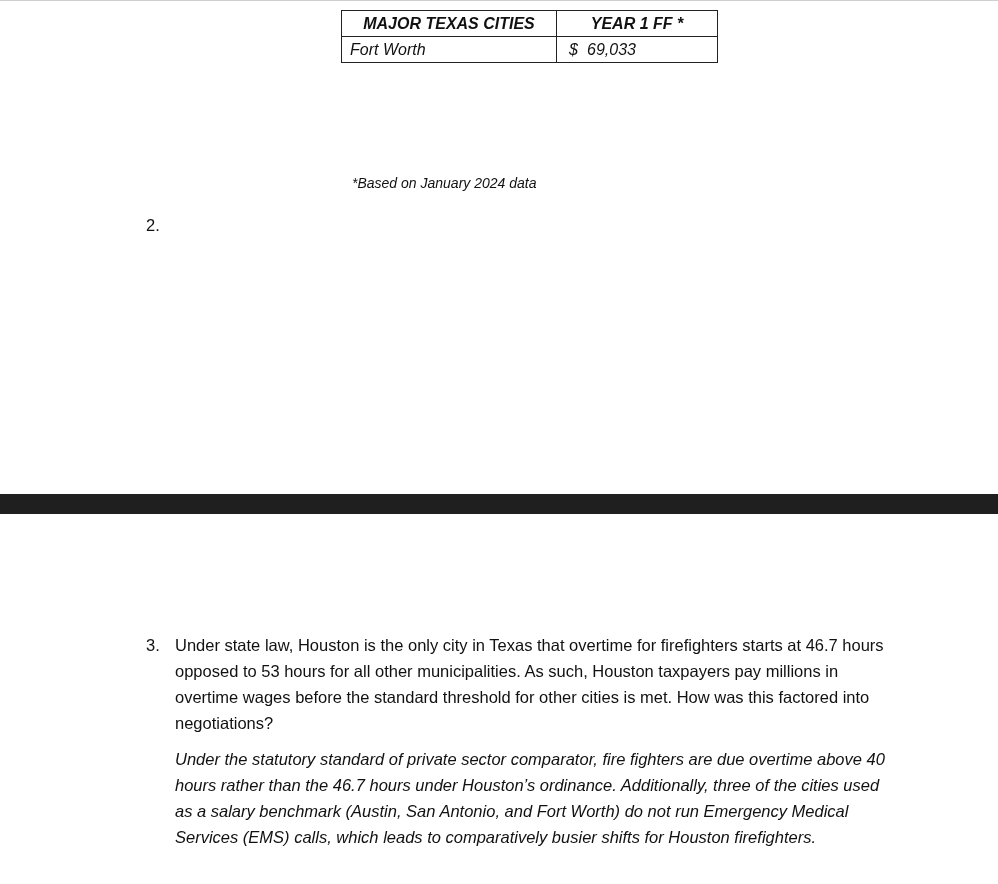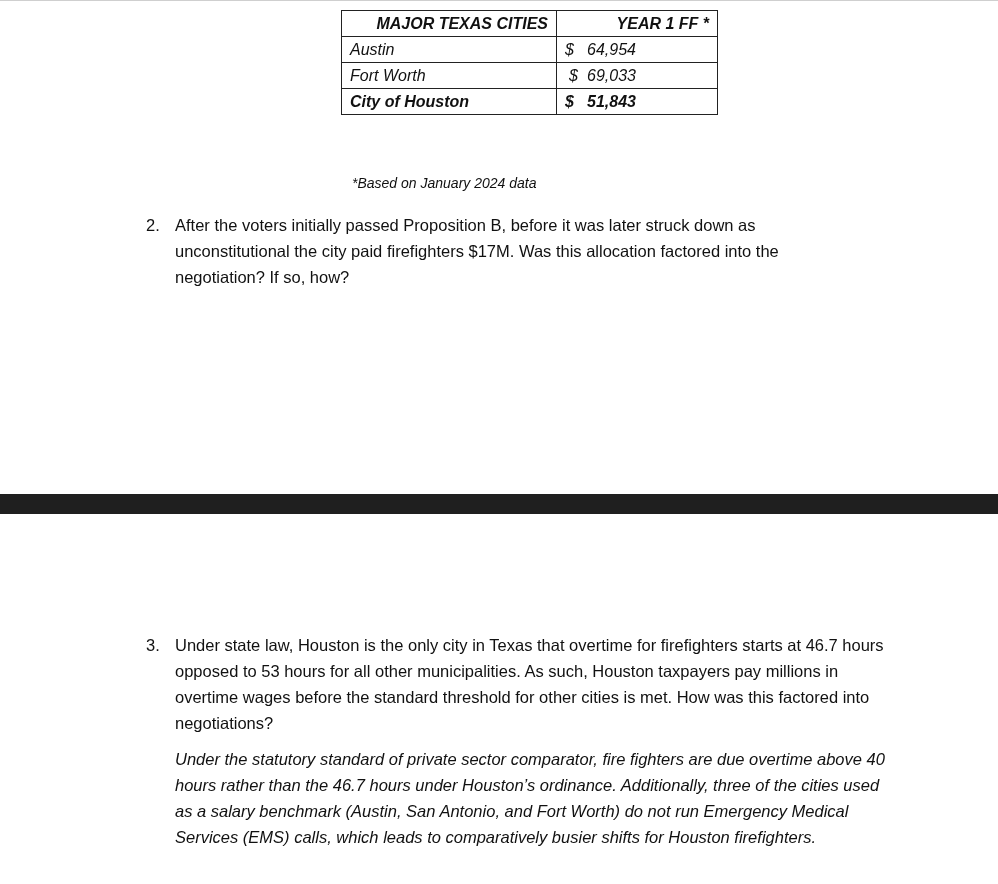--- a/index.html
+++ b/index.html
@@ -46,21 +46,21 @@
     }
     table.cities th, table.cities td {
       border: 1.5px solid #222222;
       height: 25px;
       padding: 0 8px;
       line-height: 25px;
       white-space: nowrap;
     }
     table.cities th {
       font-weight: bold;
-      text-align: right;
+      text-align: center;
       font-size: 16px;
     }
     table.cities th.col-city { width: 198px; }
     table.cities th.col-ff { width: 144px; }
     table.cities td.val { padding-left: 8px; }
     table.cities td.val .cur { display: inline-block; width: 22px; }
     table.cities tr.bold td { font-weight: bold; }
 
     .footnote {
       position: absolute;
@@ -101,39 +101,30 @@
 <div class="page page-1">
   <table class="cities">
     <thead>
       <tr>
         <th class="col-city">MAJOR TEXAS CITIES</th>
         <th class="col-ff">YEAR 1 FF *</th>
       </tr>
     </thead>
     <tbody>
       <tr>
-        <td>Austin</td>
-        <td class="val"><span class="cur">$</span><span>64,954</span></td>
-      </tr>
-      <tr>
         <td>Fort Worth</td>
         <td class="val"><span class="cur" style="margin-left:4px;width:18px;">$</span><span>69,033</span></td>
-      </tr>
-      <tr class="bold">
-        <td>City of Houston</td>
-        <td class="val"><span class="cur">$</span><span>51,843</span></td>
       </tr>
     </tbody>
   </table>
 
   <div class="footnote">*Based on January 2024 data</div>
 
   <div class="q q2">
     <span class="num">2.</span>
-    <span class="text">After the voters initially passed Proposition B, before it was later struck down as unconstitutional the city paid firefighters $17M. Was this allocation factored into the negotiation? If so, how?</span>
   </div>
 </div>
 
 <div class="page-break"></div>
 
 <div class="page page-2">
   <div class="q q3">
     <span class="num">3.</span>
     <span class="text">Under state law, Houston is the only city in Texas that overtime for firefighters starts at 46.7 hours opposed to 53 hours for all other municipalities. As such, Houston taxpayers pay millions in overtime wages before the standard threshold for other cities is met. How was this factored into negotiations?</span>
     <span class="answer">Under the statutory standard of private sector comparator, fire fighters are due overtime above 40 hours rather than the 46.7 hours under Houston’s ordinance. Additionally, three of the cities used as a salary benchmark (Austin, San Antonio, and Fort Worth) do not run Emergency Medical Services (EMS) calls, which leads to comparatively busier shifts for Houston firefighters.</span>

